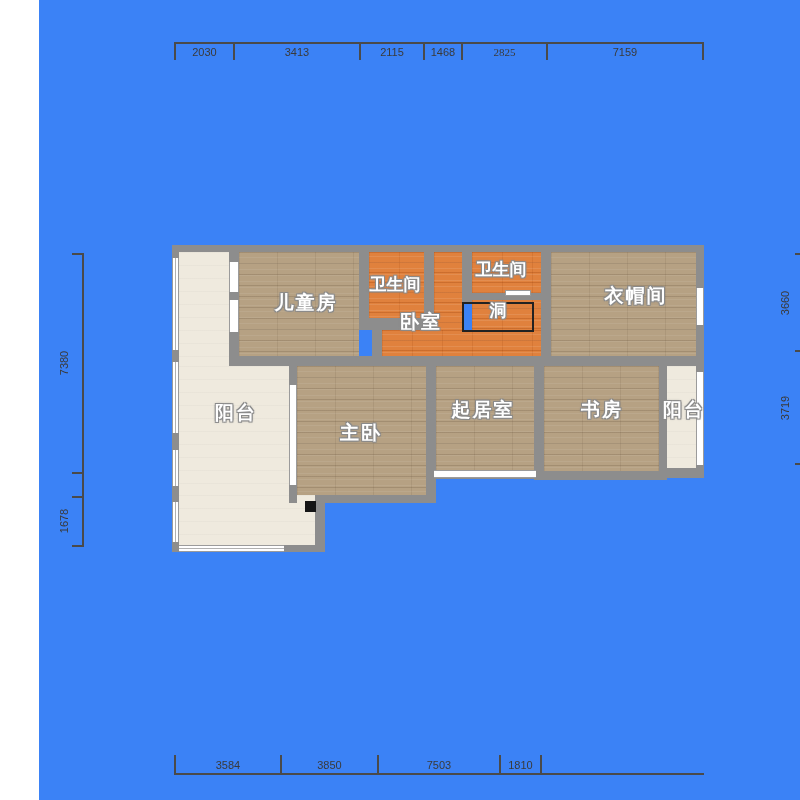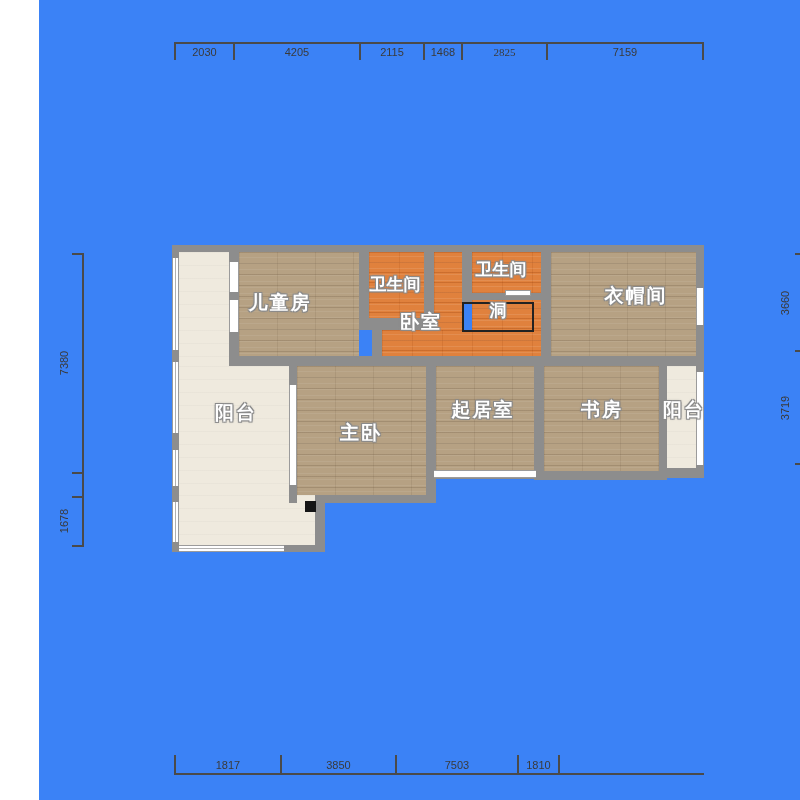--- a/index.html
+++ b/index.html
@@ -62,30 +62,30 @@
   .tick { position:absolute; background:#4a4a4a; height:2px; }
   .dim-vlabel { position:absolute; transform:translate(-50%,-50%) rotate(-90deg); white-space:nowrap; }
 </style>
 </head>
 <body>
 
 <div id="canvas">
 
   <div class="dim dim-h dim-top" style="left:135px; top:42px; width:530px;">
     <div class="seg" style="width:61px;">2030</div>
-    <div class="seg" style="width:126px;">4205</div>
+    <div class="seg" style="width:126px;">3413</div>
     <div class="seg" style="width:64px;">2115</div>
     <div class="seg" style="width:38px;">1468</div>
     <div class="seg" style="width:85px;font-family:Liberation Serif, serif;">2825</div>
     <div class="seg" style="width:156px;">7159</div>
   </div>
 
   <div class="dim dim-h dim-bottom" style="left:135px; top:755px; width:530px;">
-    <div class="seg" style="width:108px;">1817</div>
-    <div class="seg" style="width:115px;">3850</div>
+    <div class="seg" style="width:108px;">3584</div>
+    <div class="seg" style="width:97px;">3850</div>
     <div class="seg" style="width:122px;">7503</div>
     <div class="seg" style="width:41px;">1810</div>
   </div>
 
   <div class="dim dim-vline" style="left:33px; top:253px; width:12px; height:294px;">
     <div class="tick" style="left:0; top:0;     width:12px;"></div>
     <div class="tick" style="left:0; top:219px; width:12px;"></div>
     <div class="tick" style="left:0; top:243px; width:12px;"></div>
     <div class="tick" style="left:0; top:292px; width:12px;"></div>
     <div class="dim-vlabel" style="left:-8px; top:110px;">7380</div>
@@ -179,21 +179,21 @@
   <div class="win-v" style="left:657px; top:372px; width:8px; height:93px;"></div>
 
   <div class="win-h" style="left:140px; top:545px; width:105px; height:7px;"></div>
 
   <div class="win-h" style="left:395px; top:470px; width:102px; height:8px;"></div>
 
   <div class="hole-box" style="left:423px; top:302px; width:68px; height:26px;"></div>
   <div class="white-bar" style="left:466px; top:290px; width:26px; height:6px;"></div>
   <div class="black-sq" style="left:266px; top:501px; width:11px; height:11px;"></div>
 
-  <div class="room-label" style="left:241px; top:303px;">儿童房</div>
+  <div class="room-label" style="left:267px; top:303px;">儿童房</div>
   <div class="room-label small" style="left:356px; top:284px;">卫生间</div>
   <div class="room-label small" style="left:462px; top:269px;">卫生间</div>
   <div class="room-label" style="left:382px; top:322px;">卧室</div>
   <div class="room-label small" style="left:459px; top:310px;">洞</div>
   <div class="room-label" style="left:597px; top:296px;">衣帽间</div>
   <div class="room-label" style="left:197px; top:413px;">阳台</div>
   <div class="room-label" style="left:322px; top:433px;">主卧</div>
   <div class="room-label" style="left:444px; top:410px;">起居室</div>
   <div class="room-label" style="left:563px; top:410px;">书房</div>
   <div class="room-label" style="left:645px; top:410px;">阳台</div>

